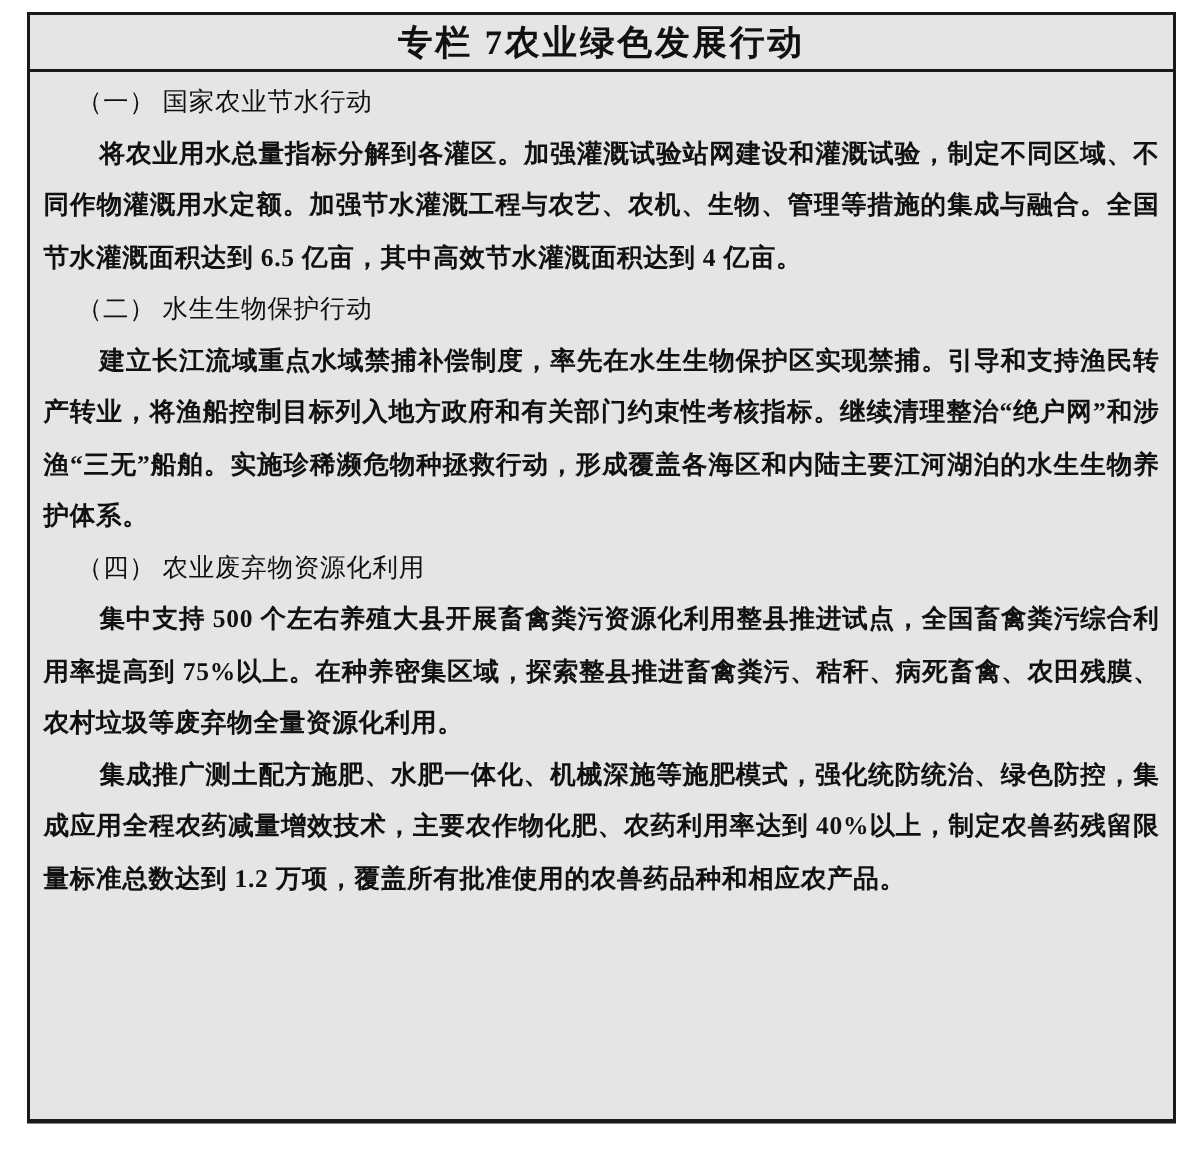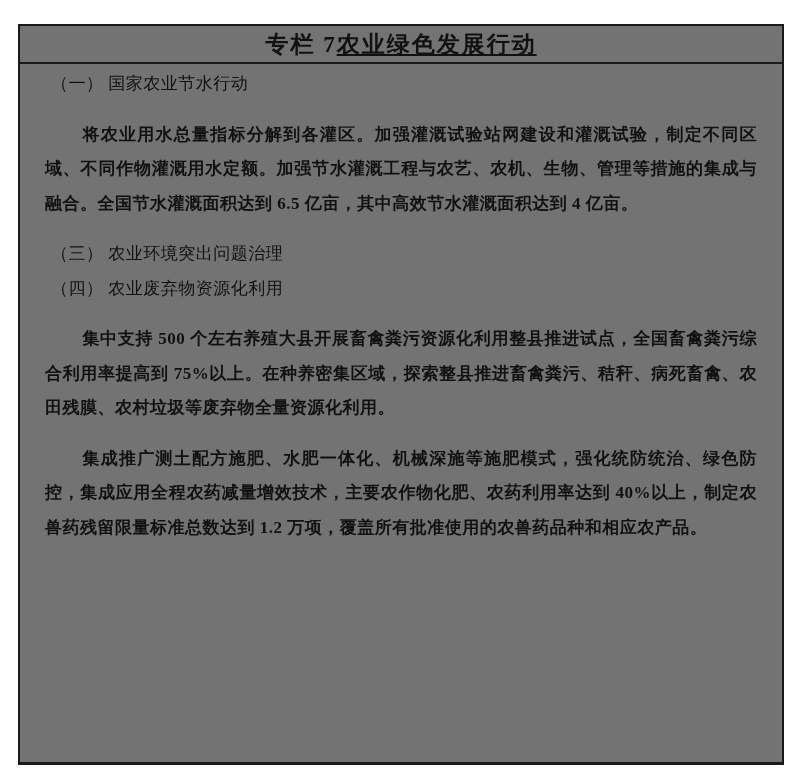--- a/index.html
+++ b/index.html
@@ -11,58 +11,57 @@
     position: relative;
     width: 800px;
     height: 772px;
     background: #ffffff;
     font-family: "Liberation Serif", "DejaVu Serif", serif;
     color: #111111;
   }
   .panel {
     position: absolute;
     left: 18px;
-    top: 24px;
+    top: 8px;
     width: 766px;
     height: 741px;
     box-sizing: border-box;
     border: 2px solid #1a1a1a;
     border-bottom-width: 3px;
-    background: #737373;
+    background: #e5e5e5;
   }
   .panel-title {
     box-sizing: border-box;
     height: 38px;
     border-bottom: 2px solid #1a1a1a;
     display: flex;
     align-items: center;
     justify-content: center;
     font-size: 23px;
     font-weight: bold;
     letter-spacing: 2px;
     white-space: nowrap;
   }
   .panel-title .title-part2 {
-    text-decoration: underline;
   }
   .panel-body {
     box-sizing: border-box;
     padding: 3px 9px 0 9px;
   }
   .section-heading {
     font-size: 17px;
     font-weight: normal;
     line-height: 34.5px;
     text-indent: 1.3em;
     letter-spacing: 0.5px;
     white-space: nowrap;
     overflow: hidden;
   }
   .section-text {
-    margin: 16px;
+    margin: 0;
     font-size: 17px;
     font-weight: bold;
     line-height: 34.5px;
     text-indent: 2.2em;
     text-align: justify;
     letter-spacing: 0.5px;
   }
 </style>
 </head>
 <body>
@@ -75,23 +74,26 @@
       <span class="title-part2">农业绿色发展行动</span>
     </div>
 
     <div class="panel-body">
 
       <div class="section">
         <div class="section-heading">（一） 国家农业节水行动</div>
         <p class="section-text">将农业用水总量指标分解到各灌区。加强灌溉试验站网建设和灌溉试验，制定不同区域、不同作物灌溉用水定额。加强节水灌溉工程与农艺、农机、生物、管理等措施的集成与融合。全国节水灌溉面积达到 6.5 亿亩，其中高效节水灌溉面积达到 4 亿亩。</p>
       </div>
 
+      <div class="section">
+        <div class="section-heading">（二） 水生生物保护行动</div>
+        <p class="section-text">建立长江流域重点水域禁捕补偿制度，率先在水生生物保护区实现禁捕。引导和支持渔民转产转业，将渔船控制目标列入地方政府和有关部门约束性考核指标。继续清理整治“绝户网”和涉渔“三无”船舶。实施珍稀濒危物种拯救行动，形成覆盖各海区和内陆主要江河湖泊的水生生物养护体系。</p>
+      </div>
 
       <div class="section">
-        <div class="section-heading">（三） 农业环境突出问题治理</div>
       </div>
 
       <div class="section">
         <div class="section-heading">（四） 农业废弃物资源化利用</div>
         <p class="section-text">集中支持 500 个左右养殖大县开展畜禽粪污资源化利用整县推进试点，全国畜禽粪污综合利用率提高到 75%以上。在种养密集区域，探索整县推进畜禽粪污、秸秆、病死畜禽、农田残膜、农村垃圾等废弃物全量资源化利用。</p>
       </div>
 
       <div class="section">
         <p class="section-text">集成推广测土配方施肥、水肥一体化、机械深施等施肥模式，强化统防统治、绿色防控，集成应用全程农药减量增效技术，主要农作物化肥、农药利用率达到 40%以上，制定农兽药残留限量标准总数达到 1.2 万项，覆盖所有批准使用的农兽药品种和相应农产品。</p>
       </div>

